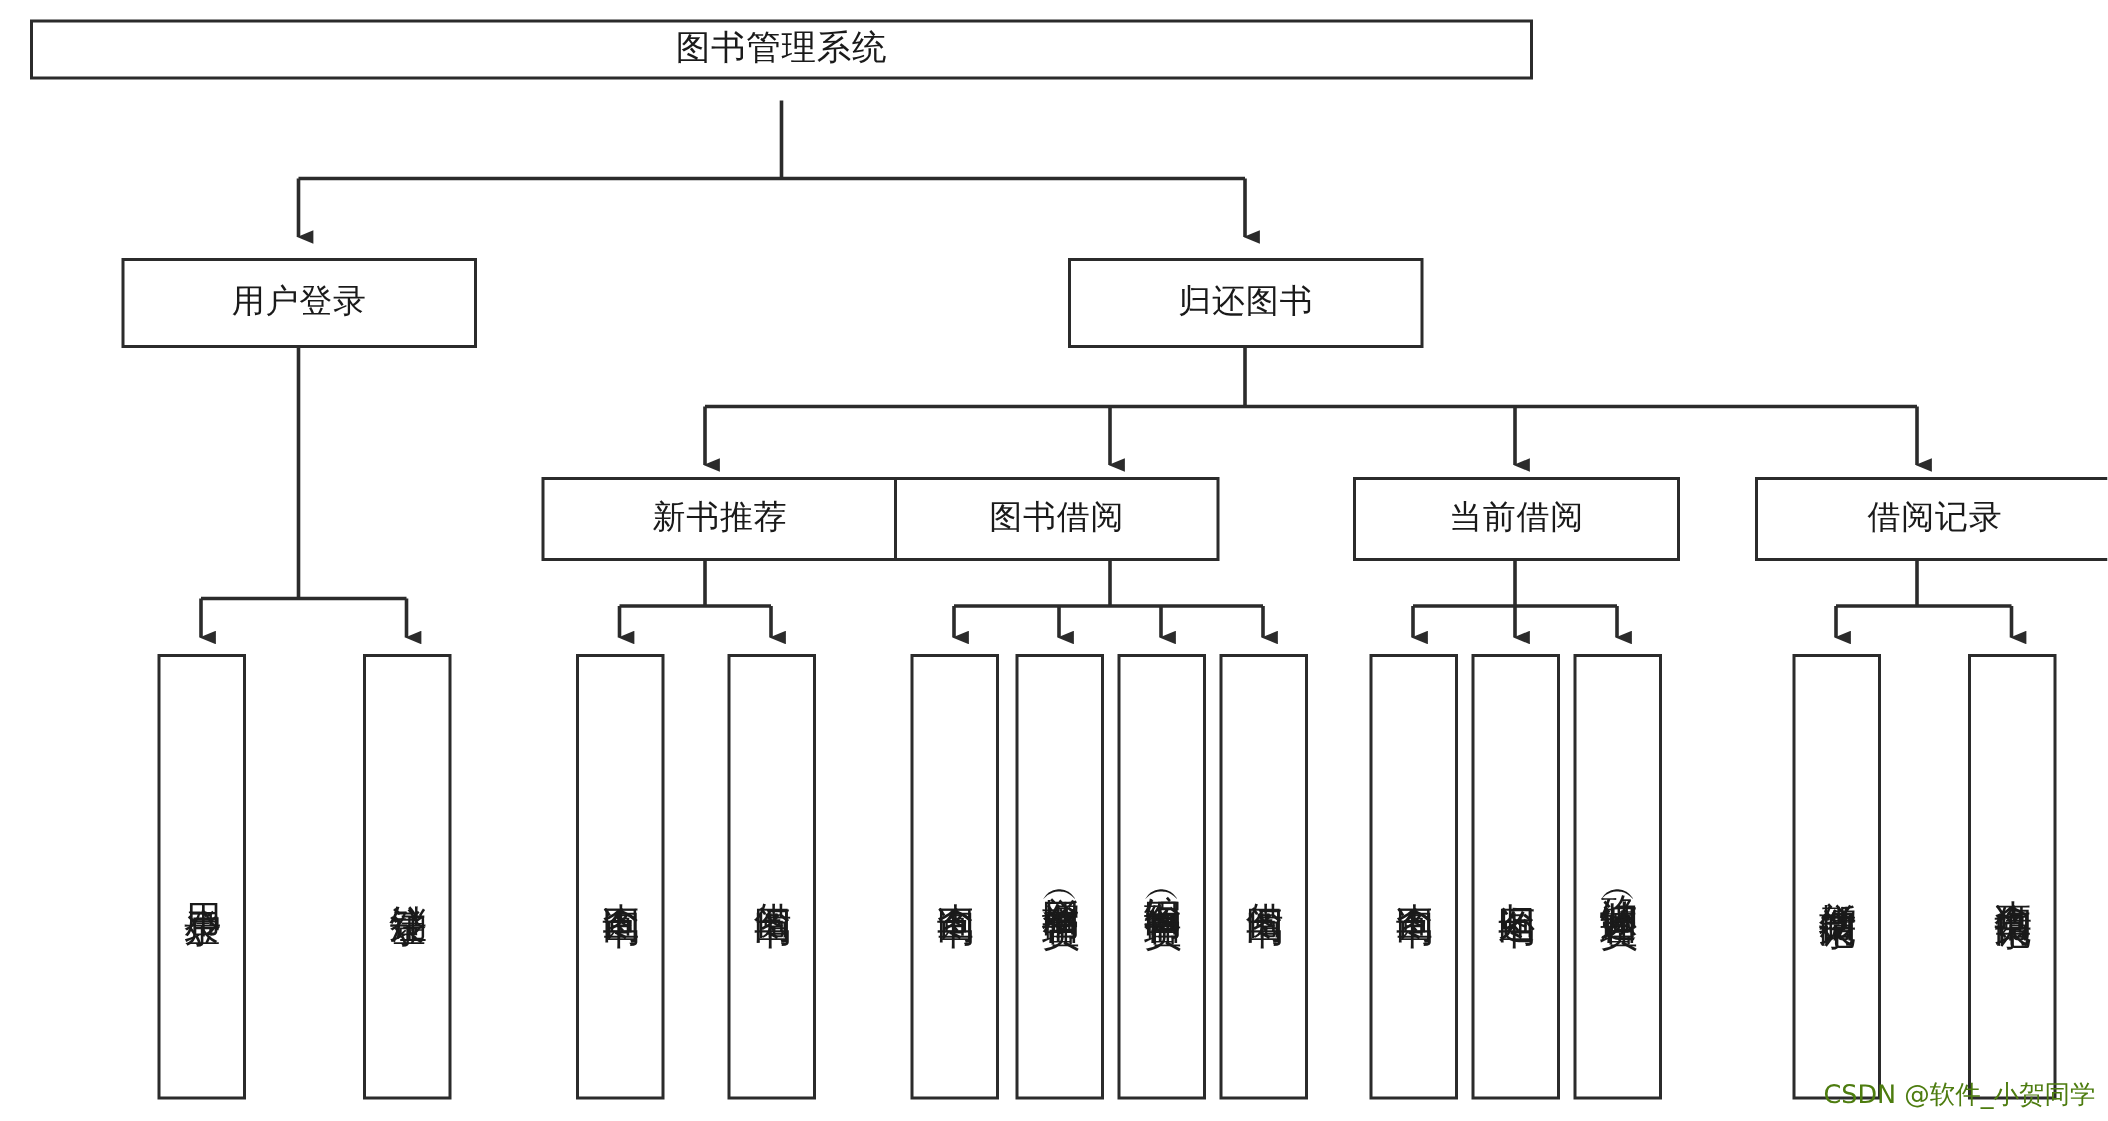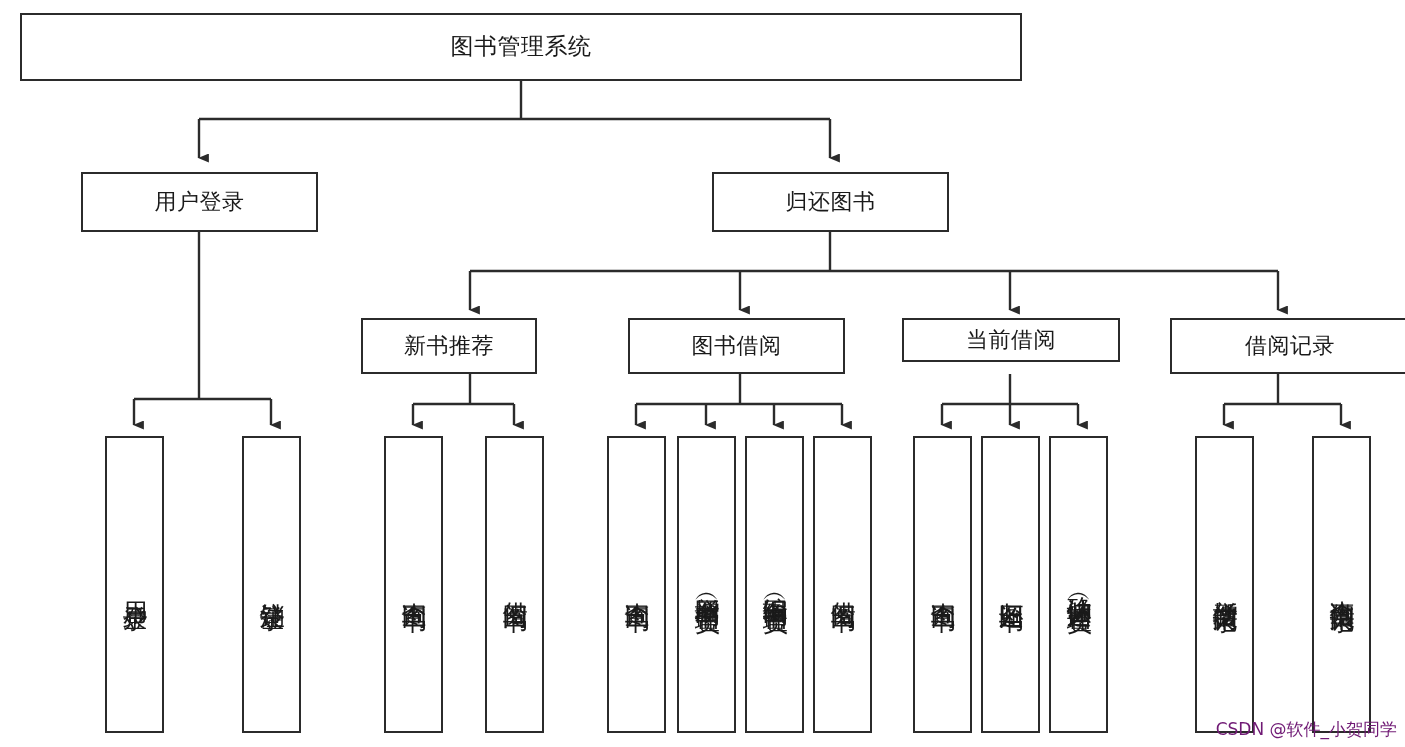--- a/index.html
+++ b/index.html
@@ -63,21 +63,21 @@
     text-orientation: upright;
     font-size: 25px;
     line-height: 1.05;
     letter-spacing: 2px;
   }
   .watermark {
     position: absolute;
     right: 8px;
     bottom: 6px;
     font-size: 17px;
-    color: #701a75;
+    color: #4d7c0f;
     z-index: 5;
     white-space: nowrap;
     pointer-events: none;
     margin-top: 44px;
   }
 </style>
 </head>
 <body>
 
 <div id="canvas">
@@ -125,41 +125,41 @@
       <path d="M1010,404 L1010,425" marker-end="url(#arrow)"></path>
       <path d="M1078,404 L1078,425" marker-end="url(#arrow)"></path>
 
       <path d="M1278,374 L1278,404"></path>
       <path d="M1224,404 L1341,404"></path>
       <path d="M1224,404 L1224,425" marker-end="url(#arrow)"></path>
       <path d="M1341,404 L1341,425" marker-end="url(#arrow)"></path>
     </g>
   </svg>
 
-  <div class="node horiz root" style="left:20px; top:13px; width:1002px; height:68px;">
+  <div class="node horiz root" style="left:20px; top:13px; width:1002px; height:40px;">
     <span class="label">图书管理系统</span>
   </div>
 
   <div class="node horiz" style="left:81px; top:172px; width:237px; height:60px;">
     <span class="label">用户登录</span>
   </div>
 
   <div class="node horiz" style="left:712px; top:172px; width:237px; height:60px;">
     <span class="label">归还图书</span>
   </div>
 
-  <div class="node horiz" style="left:361px; top:318px; width:176px; height:56px;">
+  <div class="node horiz" style="left:361px; top:318px; width:238px; height:56px;">
     <span class="label">新书推荐</span>
   </div>
 
-  <div class="node horiz" style="left:628px; top:318px; width:217px; height:56px;">
+  <div class="node horiz" style="left:596px; top:318px; width:217px; height:56px;">
     <span class="label">图书借阅</span>
   </div>
 
-  <div class="node horiz" style="left:902px; top:318px; width:218px; height:44px;">
+  <div class="node horiz" style="left:902px; top:318px; width:218px; height:56px;">
     <span class="label">当前借阅</span>
   </div>
 
   <div class="node horiz" style="left:1170px; top:318px; width:240px; height:56px;">
     <span class="label">借阅记录</span>
   </div>
 
   <div class="node vert" style="left:105px; top:436px; width:59px; height:297px;">
     <span class="label">用户登录</span>
   </div>

